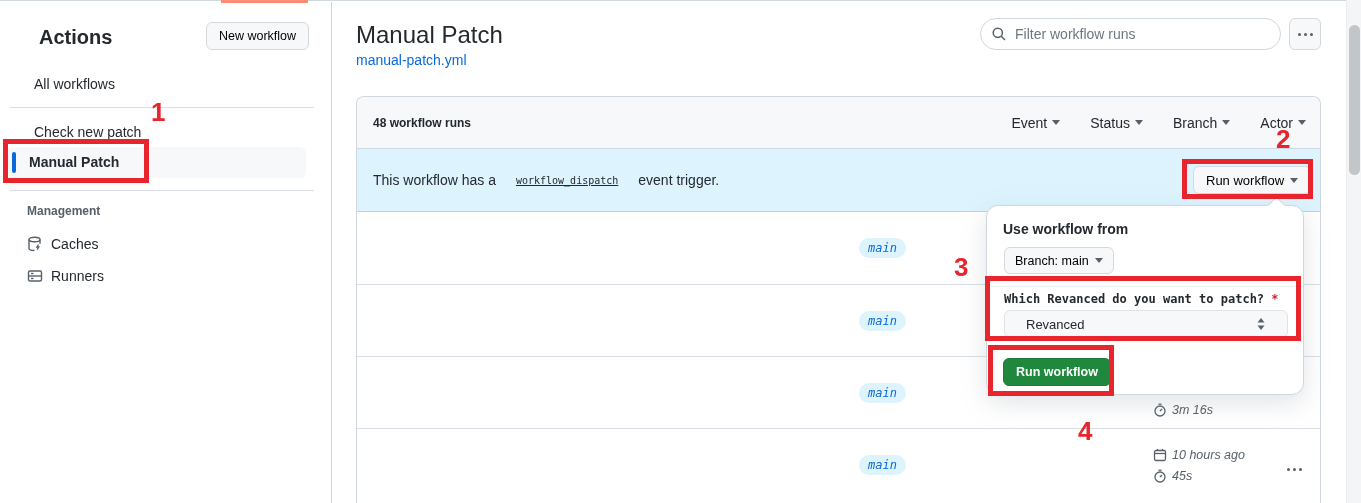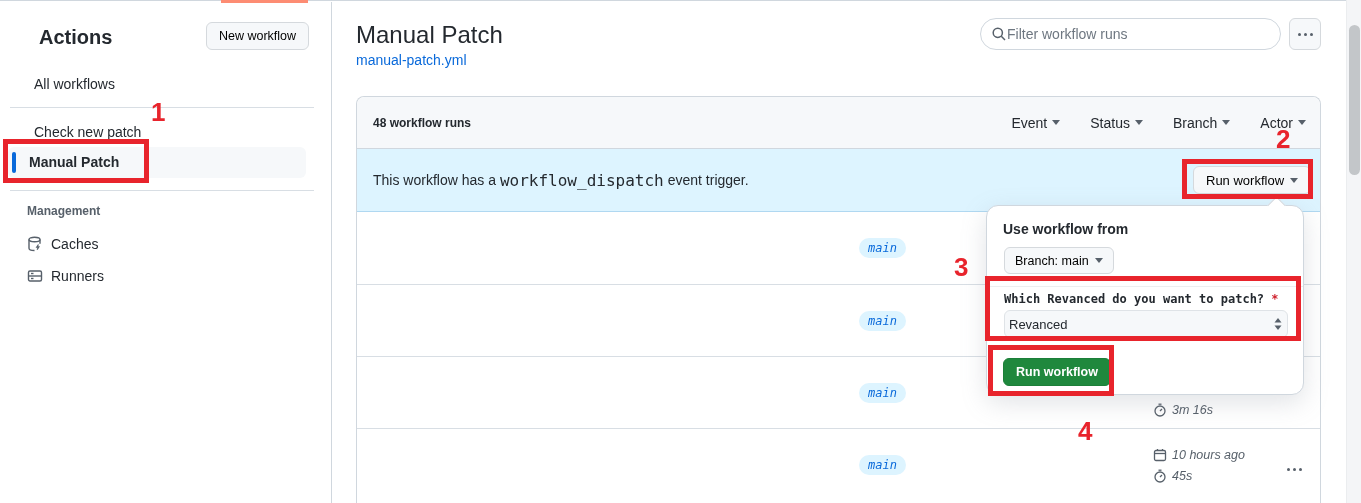--- a/index.html
+++ b/index.html
@@ -23,40 +23,40 @@
   .sb-accent { position:absolute; left:4px; top:5px; width:4px; height:21px; background:#0969da; border-radius:3px; }
   .sb-selected .lbl { position:absolute; left:21px; top:7px; font-weight:700; }
   .sb-section { position:absolute; left:27px; top:204px; font-size:12px; color:#57606a; font-weight:700; }
   .sb-mgmt { position:absolute; left:27px; display:flex; align-items:center; gap:8px; cursor:pointer; }
   .icon16 { width:16px; height:16px; display:inline-block; flex:0 0 16px; }
 
   
   .main-title { position:absolute; left:356px; top:21px; font-size:24px; font-weight:500; }
   .yml-link { position:absolute; left:356px; top:52px; font-size:14px; color:#0969da; text-decoration:none; cursor:pointer; }
   .search-box { position:absolute; left:980px; top:18px; width:301px; height:32px; border:1px solid #d0d7de; border-radius:16px;
-                background:#fff; display:flex; align-items:center; padding:4px 10px; }
+                background:#fff; display:flex; align-items:center; padding:4px 10px; gap:8px; }
   .search-box input { border:none; outline:none; flex:1; font-size:14px; font-family:"Liberation Sans",sans-serif; color:#24292f; background:transparent; }
   .search-box input::placeholder { color:#6e7781; }
   .kebab-btn { position:absolute; left:1289px; top:18px; width:32px; height:32px; }
   .dots { display:flex; gap:3px; align-items:center; }
   .dots i { width:3px; height:3px; border-radius:50%; background:#57606a; }
 
   
   .card { position:absolute; left:356px; top:96px; width:965px; height:407px;
           border:1px solid #d0d7de; border-bottom:none; border-radius:8px 8px 0 0; background:#fff; }
   .card-head { position:relative; height:52px; background:#f6f8fa; border-bottom:1px solid #d0d7de;
                border-radius:8px 8px 0 0; display:flex; align-items:center; padding:0 14px 0 16px; }
   .runs-count { font-weight:700; font-size:12px; }
   .filters { margin-left:auto; display:flex; gap:30px; }
   .filter { display:flex; align-items:center; gap:5px; font-size:14px; color:#24292f; cursor:pointer; }
   .caret { width:0; height:0; border-left:4px solid transparent; border-right:4px solid transparent; border-top:5px solid #57606a; }
 
   .banner { position:relative; height:63px; background:#ddf4ff; border-bottom:1px solid #b0d8f1;
             display:flex; align-items:center; padding:0 16px; }
-  .banner .code { font-family:"DejaVu Sans Mono","Liberation Mono",monospace; font-size:16px; padding:0 4px; }
+  .banner .code { font-family:"DejaVu Sans Mono","Liberation Mono",monospace; font-size:10px; padding:0 20px;text-decoration:underline; }
   .run-wf-trigger { position:absolute; left:836px; top:17px; height:28px; padding:0 12px; font-size:13px; font-weight:500; }
 
   .row { position:relative; height:72px;font-style:italic; }
   .row + .row { border-top:1px solid #d8dee4; }
   .branch-badge { position:absolute; left:502px; top:26px; height:20px; padding:0 9px; display:inline-flex; align-items:center;
                   background:#ddf4ff; color:#0969da; border-radius:12px;
                   font-family:"DejaVu Sans Mono","Liberation Mono",monospace; font-size:12px; cursor:pointer; }
   .meta { position:absolute; left:796px; display:flex; align-items:center; gap:5px; color:#57606a; font-size:12.5px; }
   .row-kebab { position:absolute; left:925px; top:32px; width:24px; height:16px; display:flex; align-items:center; justify-content:center; cursor:pointer; }
 
@@ -65,21 +65,21 @@
            border:1px solid #d0d7de; border-radius:12px; box-shadow:0 8px 24px rgba(140,149,159,0.25); }
   .popup .notch { position:absolute; top:-7px; left:283px; width:13px; height:13px; background:#fff;
                   border-left:1px solid #d0d7de; border-top:1px solid #d0d7de; transform:rotate(45deg); }
   .popup-title { position:absolute; left:16px; top:15px; font-weight:700; font-size:14px; }
   .branch-select { position:absolute; left:17px; top:41px; height:27px; padding:0 10px; font-size:12.5px; }
   .popup-div { position:absolute; left:0; top:80px; width:100%; height:1px; background:#eceef0; }
   .input-label { position:absolute; left:17px; top:86px; font-family:"DejaVu Sans Mono","Liberation Mono",monospace;
                  font-size:12px; font-weight:700; }
   .req { color:#cf222e; }
   .input-select { position:absolute; left:17px; top:104px; width:284px; height:28px; background:#f6f8fa;
-                  border:1px solid #dfe3e7; border-radius:6px; display:flex; align-items:center; padding:0 4px;
+                  border:1px solid #dfe3e7; border-radius:6px; display:flex; align-items:center; padding:0 21px;
                   font-size:13px; cursor:pointer; }
   .updown { margin-left:auto; }
   .run-wf-green { position:absolute; left:16px; top:152px; height:28px; padding:0 12px; background:#1f883d;
                   border:1px solid #1c7f39; border-radius:6px; color:#fff; font-size:12.5px; font-weight:700;
                   display:inline-flex; align-items:center; cursor:pointer; }
 
   
   .ann-box { position:absolute; border:5px solid #e8242c; background:transparent; pointer-events:none; }
   .ann-num { position:absolute; color:#e8242c; font-weight:700; font-size:26px; pointer-events:none; }
 

